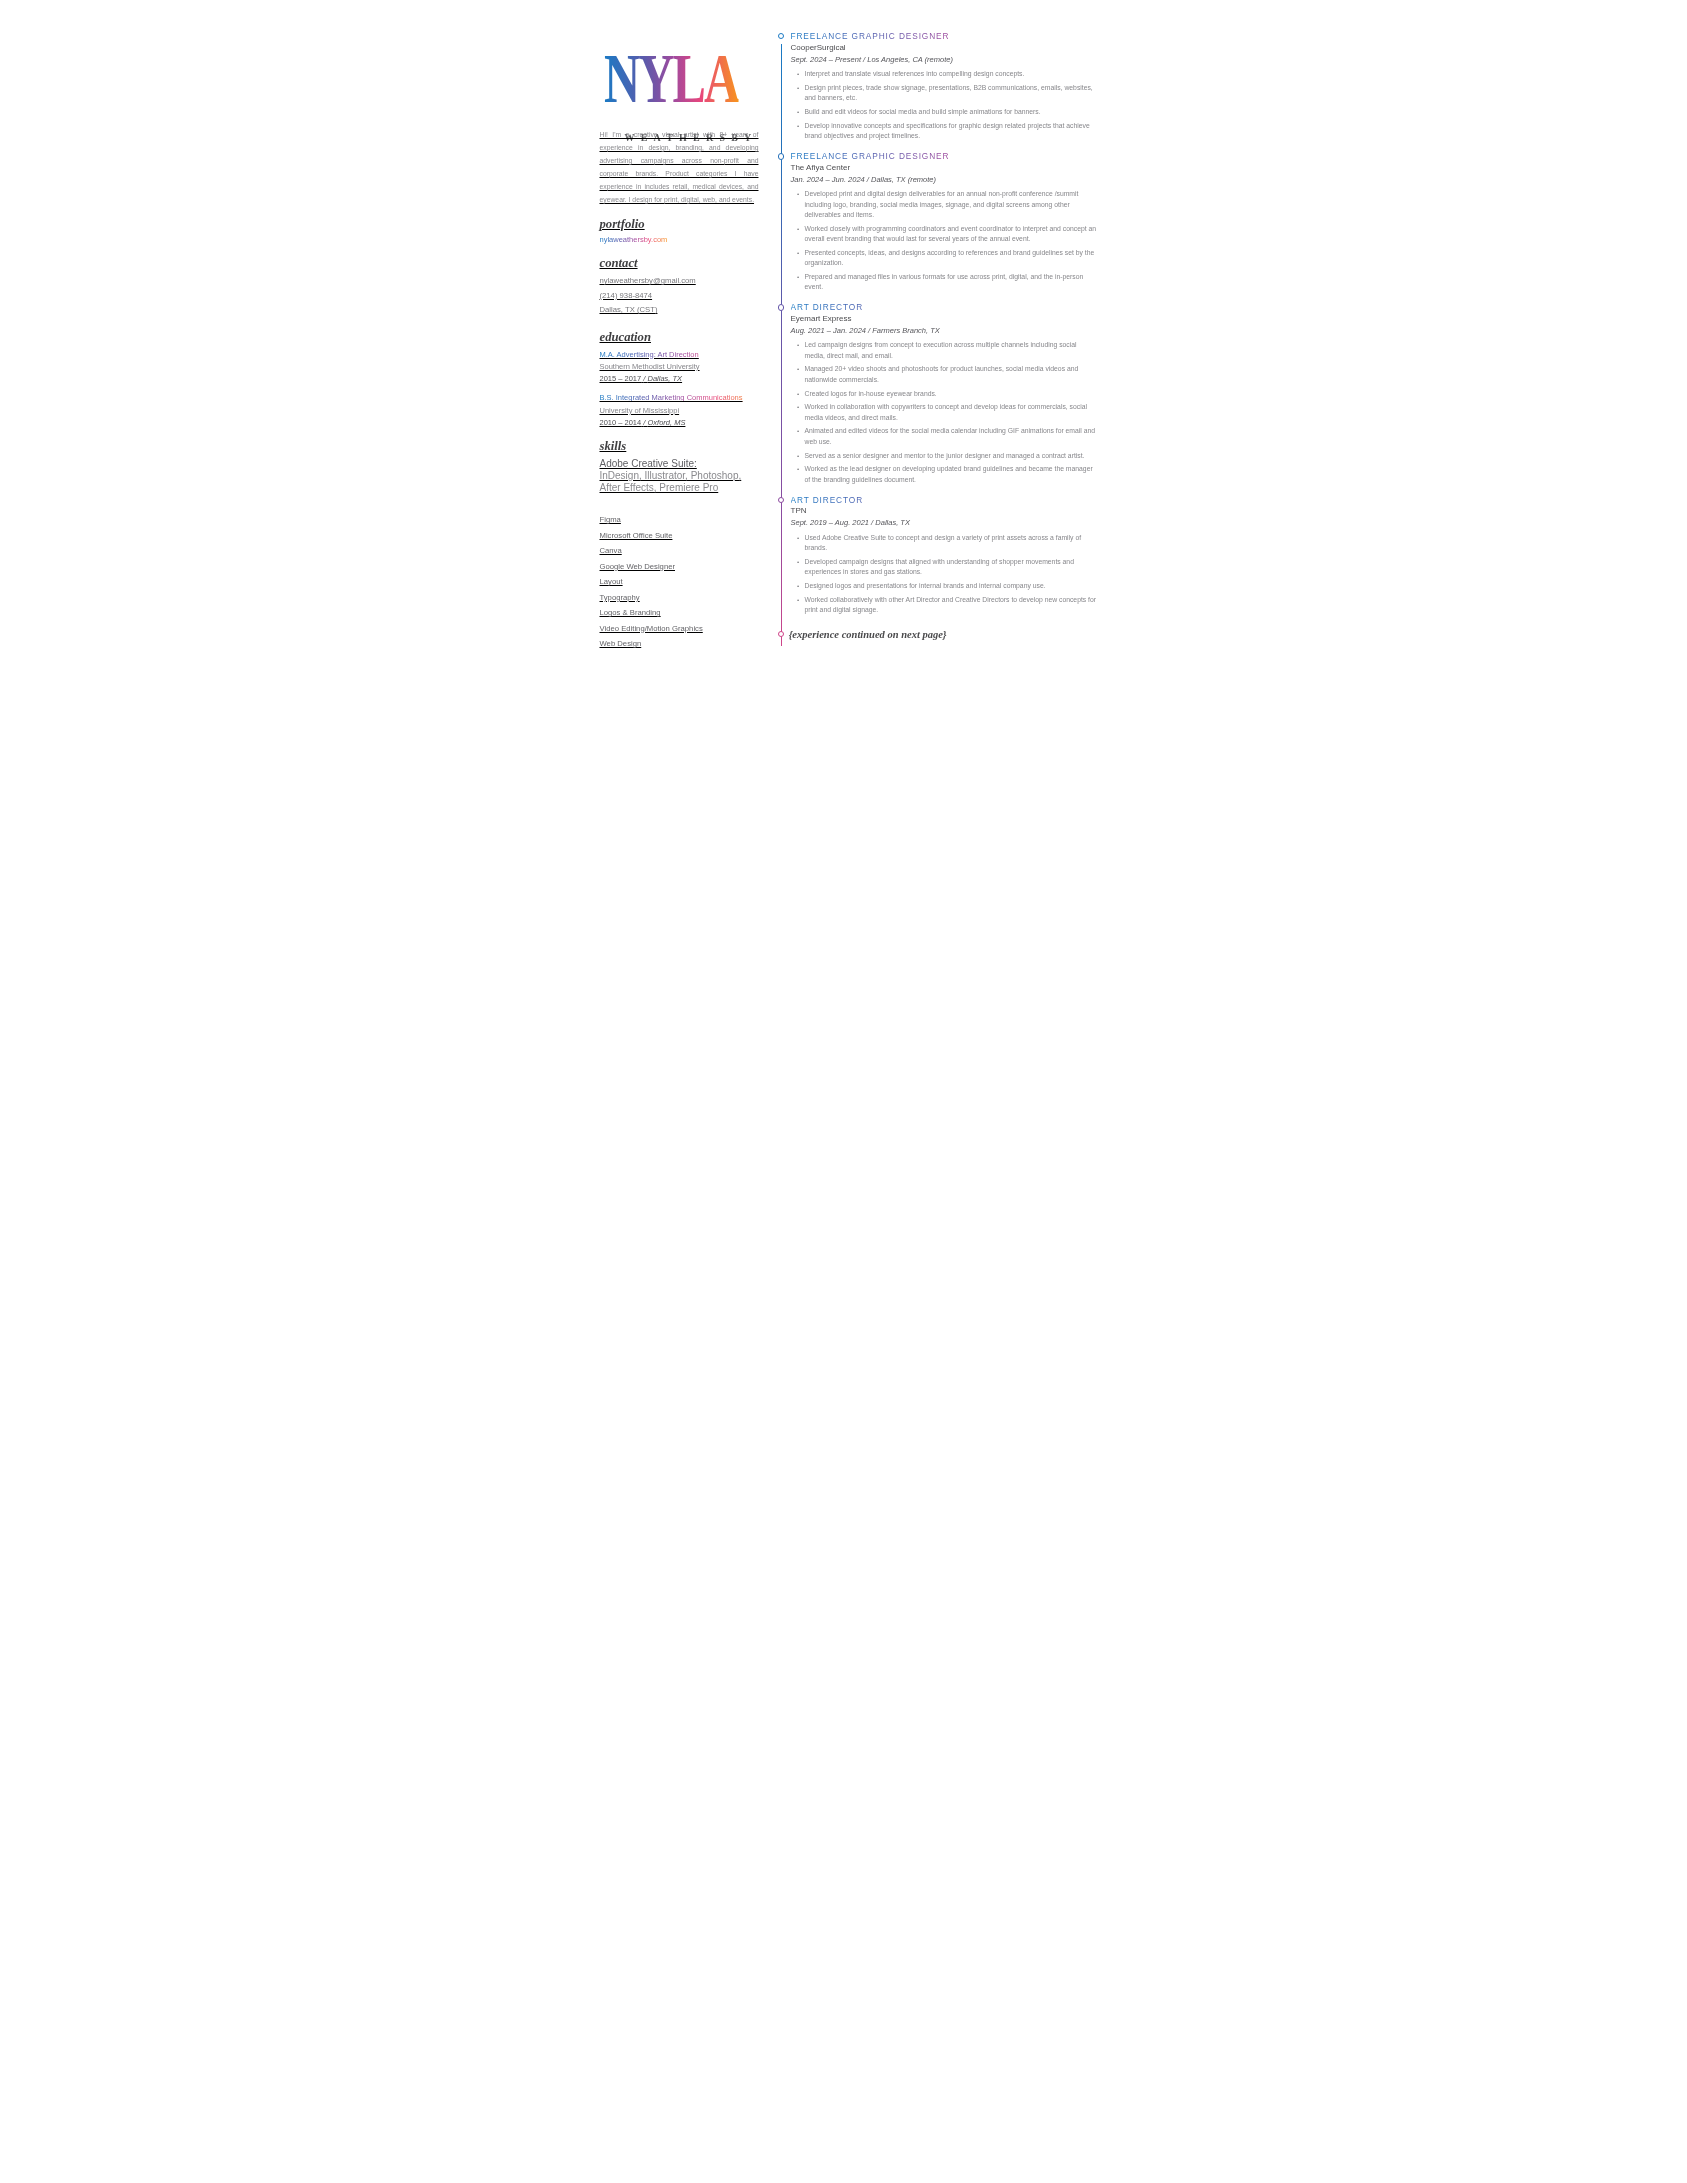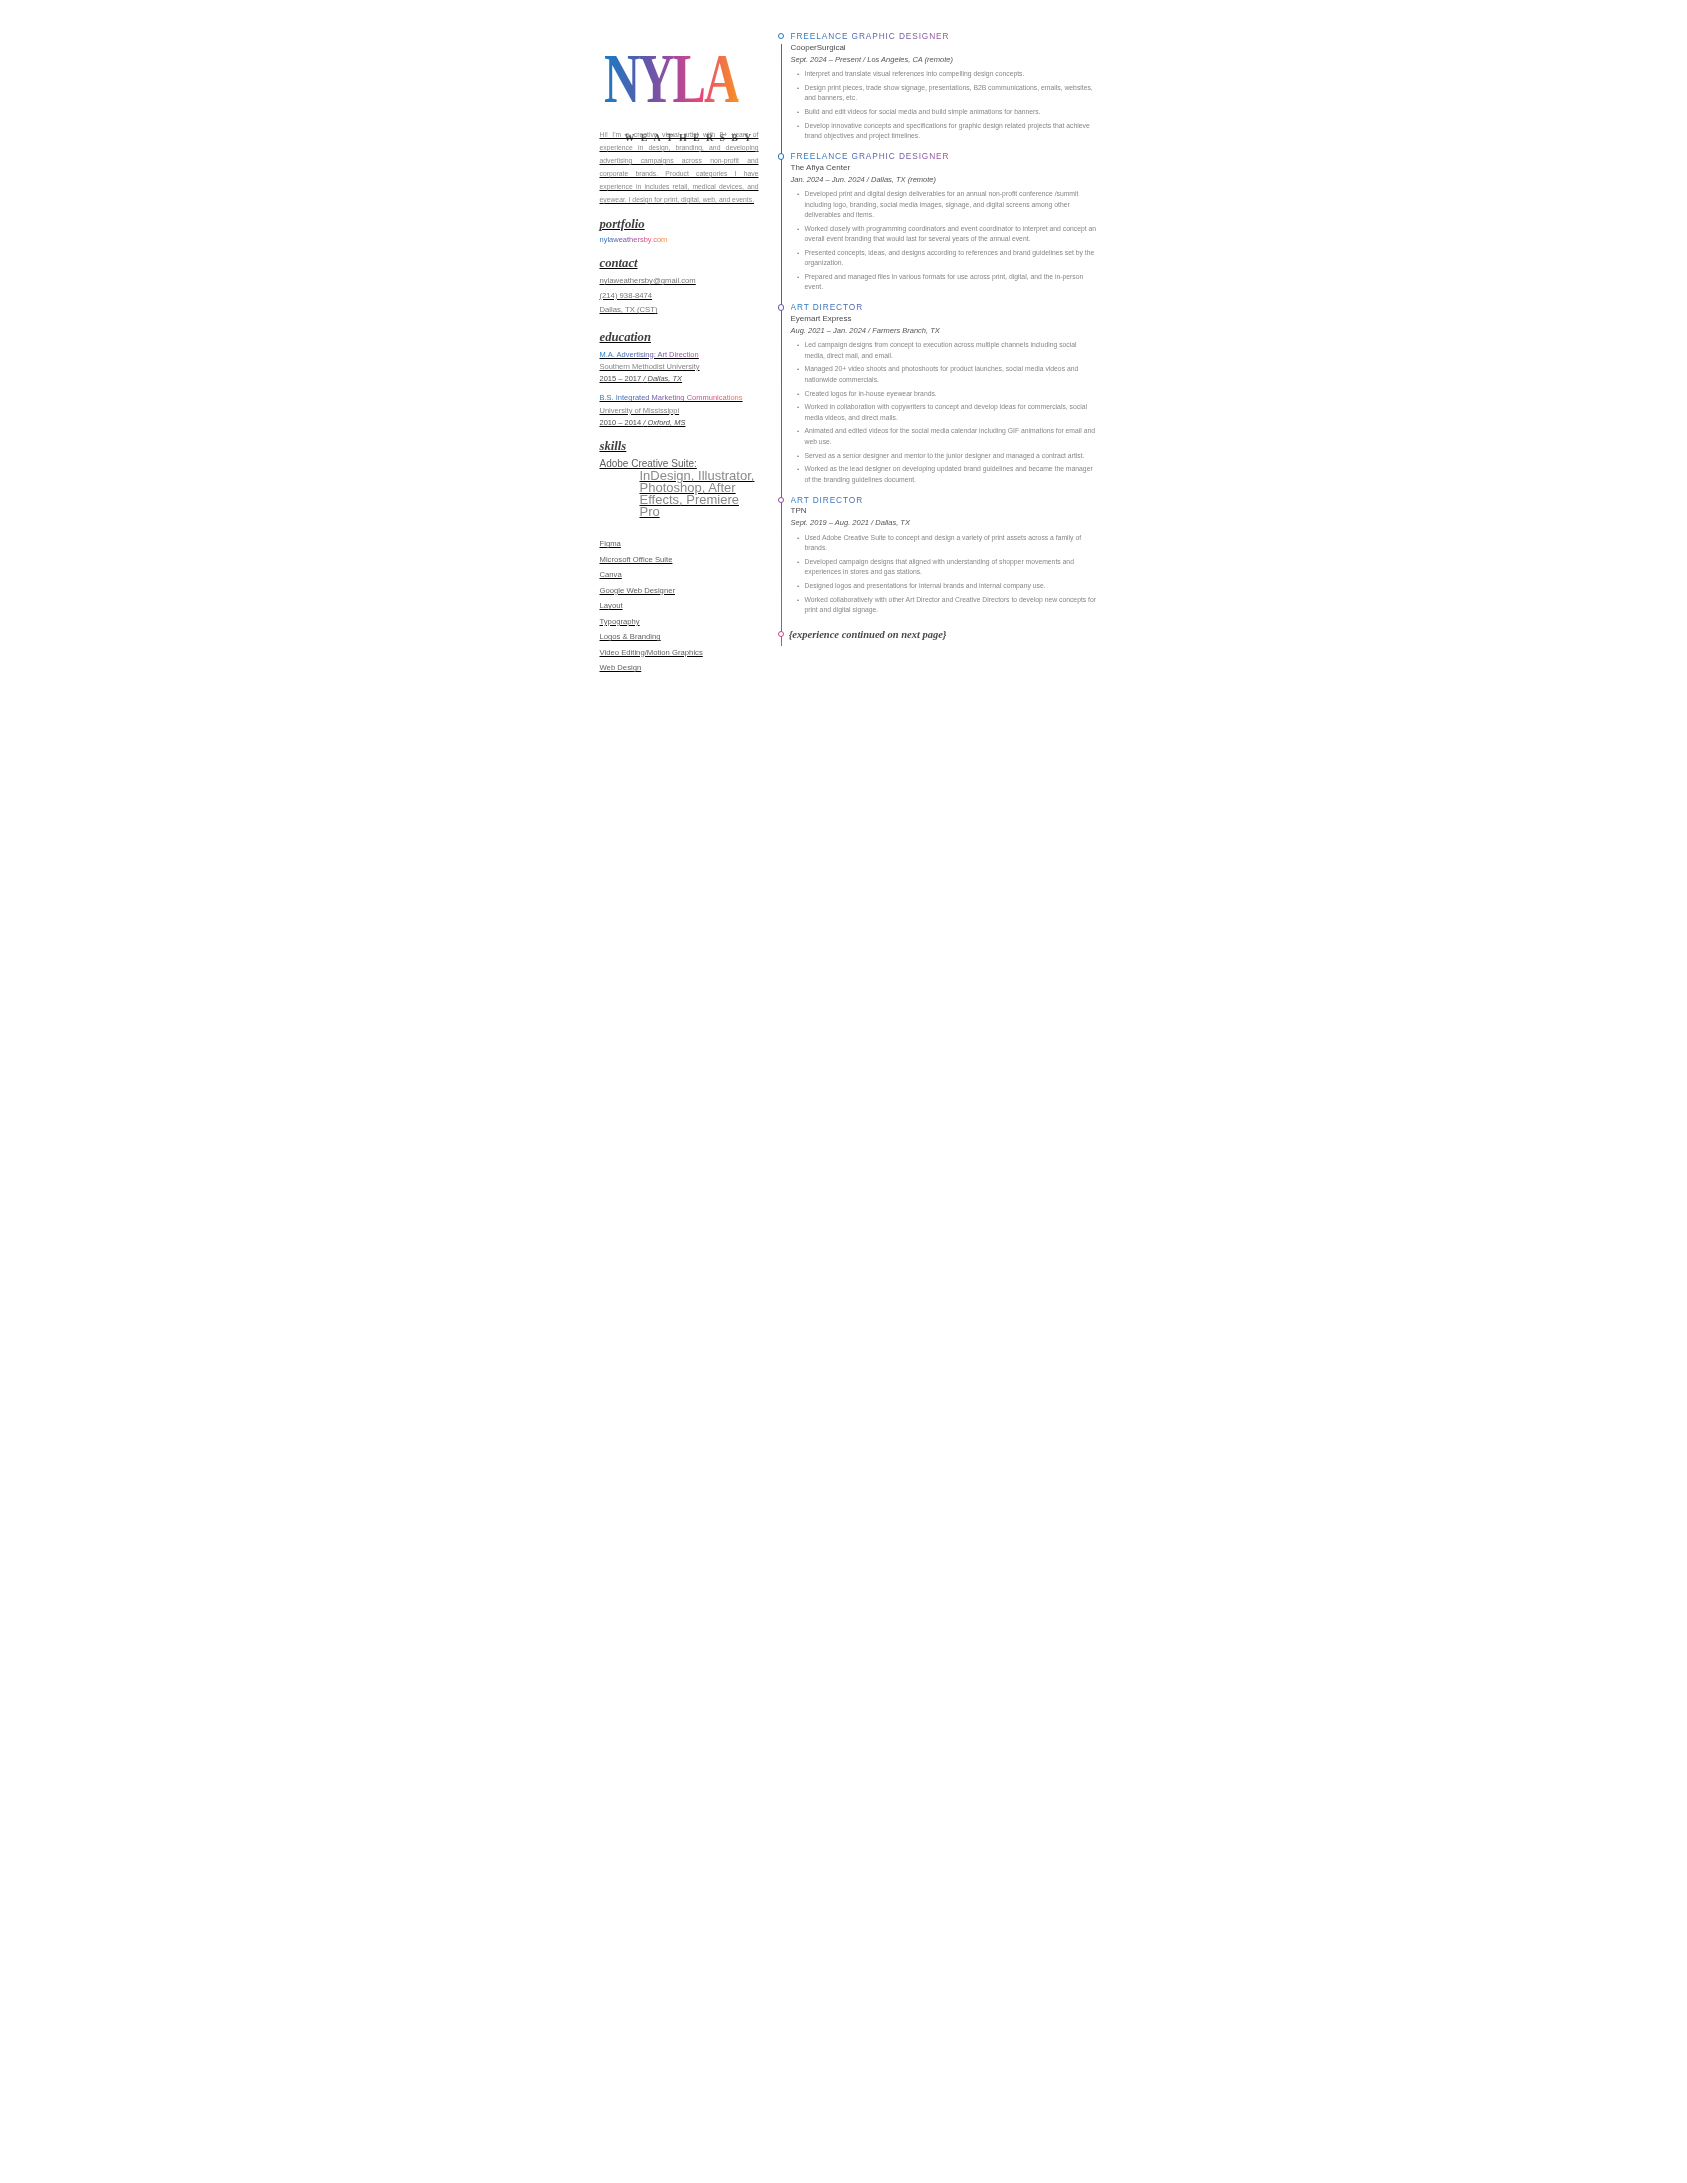--- a/index.html
+++ b/index.html
@@ -40,21 +40,21 @@
   .education-heading { margin-top:12px; }
   .edu-entry { margin-top:4px; }
   .edu-entry + .edu-entry { margin-top:7.5px; }
   .edu-degree { font-size:7.5px; line-height:12.3px; font-weight:400; }
   .edu-school { font-size:7.5px; line-height:12px; color:#85858a; }
   .edu-years { font-size:7.5px; line-height:12px; color:#4f4f53; }
   .edu-loc { font-style:italic; color:#4f4f53; }
   .skills-heading { margin-top:10.5px; }
   .skill-group { margin-top:4px; }
   .skill-group-label { font-size:10px; line-height:12px; color:#5f5f63; }
-  .skill-group-detail { font-size:13px; line-height:12px; color:#8a8a8e;margin-left:40px; }
+  .skill-group-detail { font-size:10px; line-height:12px; color:#8a8a8e; }
   .skills-list { margin-top:20px; list-style:none; }
   .skills-list li { font-size:7.7px; line-height:12px; margin-bottom:3.5px; color:#636367; }
 
   
   .right-col { position:absolute; left:228px; top:0; width:308px; padding-top:31px; }
   .job { position:relative; margin-bottom:9.7px; }
   .job-title { font-size:8.3px; line-height:10.5px; font-weight:400; letter-spacing:0.9px; }
   .job-company { margin-top:0; font-size:8px; line-height:11.4px; color:#4b4b4e; }
   .job-dates { margin-top:0.9px; font-size:7.5px; line-height:11px; font-style:italic; color:#55555a; }
   .job-bullets { margin-top:4.4px; list-style:none; }

